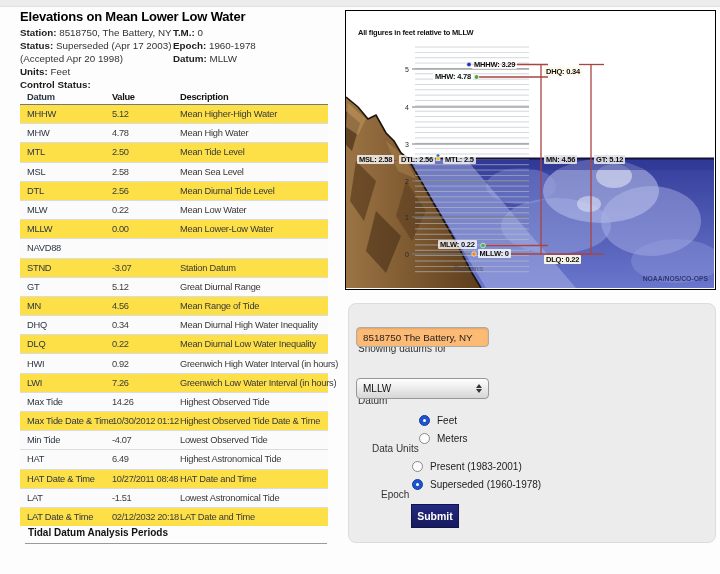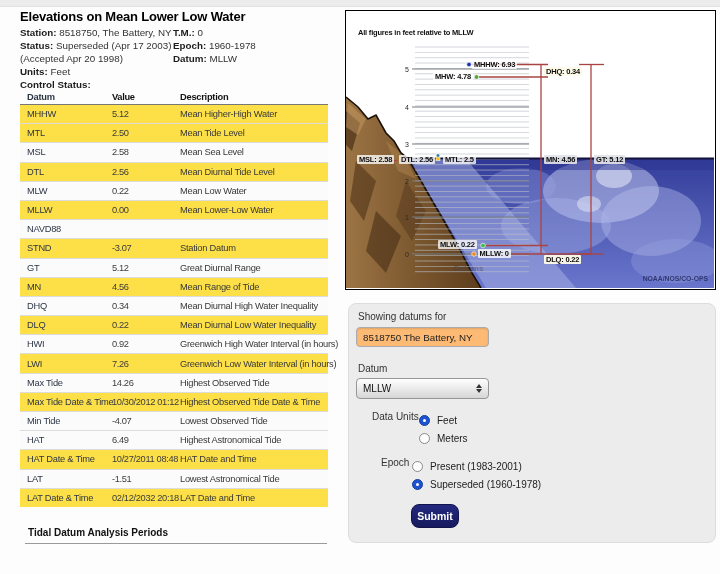--- a/index.html
+++ b/index.html
@@ -35,39 +35,39 @@
   #gsubtitle{left:12px;top:17px;font-size:7.5px;font-weight:bold;letter-spacing:-0.2px;color:#111;}
   .glabel{position:absolute;font-size:7.5px;font-weight:bold;letter-spacing:-0.2px;line-height:9px;
           background:rgba(255,255,255,0.78);color:#0e0e0e;padding:0 2px;border-radius:1px;white-space:nowrap;}
   .glabel.cream{background:rgba(253,250,233,0.95);}
   .glabel.gray{background:rgba(226,227,232,0.92);}
   #gwatermark{position:absolute;left:108px;top:253px;font-size:8px;font-weight:bold;color:rgba(70,70,85,0.5);background:none;}
   #gcredit{position:absolute;right:6px;top:264px;font-size:6.8px;font-weight:bold;color:#272e63;opacity:.88;background:none;}
   
   #form-box{left:348px;top:303px;width:368px;height:240px;background:#ececec;border:1px solid #dddddd;
             border-radius:8px;box-sizing:border-box;}
-  .flabel{font-size:10px;color:#333;white-space:nowrap;}
+  .flabel{font-size:10px;color:#333;white-space:nowrap;margin-top:32px;}
   #station-input{left:356px;top:327px;width:133px;height:20px;box-sizing:border-box;background:#fdba74;
       border:1px solid #ababab;border-radius:4px;font-family:"Liberation Sans",sans-serif;
       font-size:9.8px;color:#222;padding:0 6px;box-shadow:inset 0 1px 2px rgba(0,0,0,0.12);}
   #datum-select{left:356px;top:378px;width:133px;height:21px;box-sizing:border-box;
       background:linear-gradient(#ffffff,#d6d6d6);border:1px solid #979797;border-radius:4px;
       display:flex;align-items:center;justify-content:space-between;padding:0 6px;cursor:default;}
   #datum-select .val{font-size:10px;color:#111;}
   .stepper{display:flex;flex-direction:column;gap:1px;align-items:center;}
   .stepper i{display:block;width:0;height:0;border-left:3px solid transparent;border-right:3px solid transparent;}
   .stepper .up{border-bottom:4px solid #333;}
   .stepper .dn{border-top:4px solid #333;}
   .radio{width:11px;height:11px;border-radius:50%;background:#fdfdfd;border:1px solid #8a8a8a;
          box-sizing:border-box;display:inline-block;vertical-align:-2px;}
   .radio.on{background:#1d52d1;border:1px solid #173f9e;position:relative;}
   .radio.on::after{content:"";position:absolute;left:3px;top:3px;width:3px;height:3px;border-radius:50%;background:#fff;}
   .opt-label{font-size:10px;color:#222;margin-left:7px;}
   #submit-btn{left:411px;top:504px;width:46px;height:22px;background:linear-gradient(#23297f,#161a5e);
-      border:1px solid #11134a;border-radius:8px;color:#fff;font-family:"Liberation Sans",sans-serif;
+      border:1px solid #11134a;border-radius:0;color:#fff;font-family:"Liberation Sans",sans-serif;
       font-size:10.5px;font-weight:bold;display:flex;align-items:center;justify-content:center;cursor:pointer;}
 </style>
 </head>
 <body>
 
 <div id="top-strip" class="abs"></div>
 
 <div id="left-title" class="abs">Elevations on Mean Lower Low Water</div>
 
 <div class="abs meta-line" style="left:20px;top:27px">
@@ -103,20 +103,25 @@
   <div class="thead">
     <div class="tc c0" style="font-weight:bold">Datum</div>
     <div class="tc c1" style="font-weight:bold;color:#111">Value</div>
     <div class="tc c2" style="font-weight:bold;color:#111">Description</div>
   </div>
   <div id="tbody">
       <div class="trow alt">
         <div class="tc c0">MHHW</div>
         <div class="tc c1">5.12</div>
         <div class="tc c2">Mean Higher-High Water</div>
+      </div>
+      <div class="trow">
+        <div class="tc c0">MHW</div>
+        <div class="tc c1">4.78</div>
+        <div class="tc c2">Mean High Water</div>
       </div>
       <div class="trow alt">
         <div class="tc c0">MTL</div>
         <div class="tc c1">2.50</div>
         <div class="tc c2">Mean Tide Level</div>
       </div>
       <div class="trow">
         <div class="tc c0">MSL</div>
         <div class="tc c1">2.58</div>
         <div class="tc c2">Mean Sea Level</div>
@@ -334,21 +339,21 @@
     <g stroke="#ffffff" stroke-width="0.6">
       <circle cx="123" cy="53.5" r="2.3" fill="#1f35b5"></circle>
       <circle cx="130.5" cy="66" r="2.3" fill="#57a33b"></circle>
       <rect x="90" y="144.5" width="4" height="5" fill="#f0c020"></rect>
       <circle cx="92" cy="144.5" r="1.8" fill="#2a7ab8"></circle>
       <circle cx="137" cy="234.5" r="2.3" fill="#3dbb4a"></circle>
       <circle cx="128" cy="243" r="2.3" fill="#f08a22"></circle>
     </g>
   </svg>
   <div id="gsubtitle" class="abs">All figures in feet relative to MLLW</div>
-  <div class="glabel" style="left:126px;top:48.5px">MHHW: 6.93</div>
+  <div class="glabel" style="left:126px;top:48.5px">MHHW: 3.29</div>
   <div class="glabel" style="left:87px;top:61px">MHW: 4.78</div>
   <div class="glabel cream" style="left:198px;top:56px">DHQ: 0.34</div>
   <div class="glabel" style="left:11px;top:143.5px">MSL: 2.58</div>
   <div class="glabel" style="left:53px;top:143.5px">DTL: 2.56</div>
   <div class="glabel" style="left:97px;top:143.5px">MTL: 2.5</div>
   <div class="glabel gray" style="left:198px;top:144px">MN: 4.56</div>
   <div class="glabel gray" style="left:248px;top:144px">GT: 5.12</div>
   <div class="glabel" style="left:92px;top:228.5px">MLW: 0.22</div>
   <div class="glabel" style="left:131.5px;top:238px">MLLW: 0</div>
   <div class="glabel cream" style="left:198px;top:243.5px">DLQ: 0.22</div>

